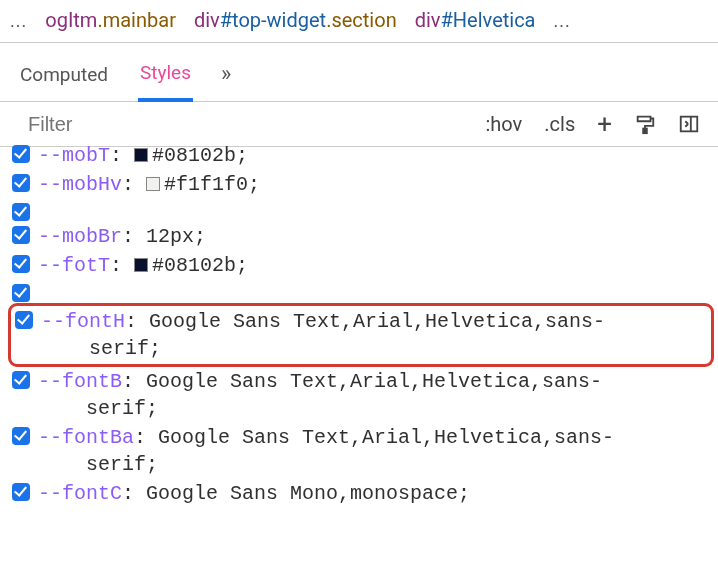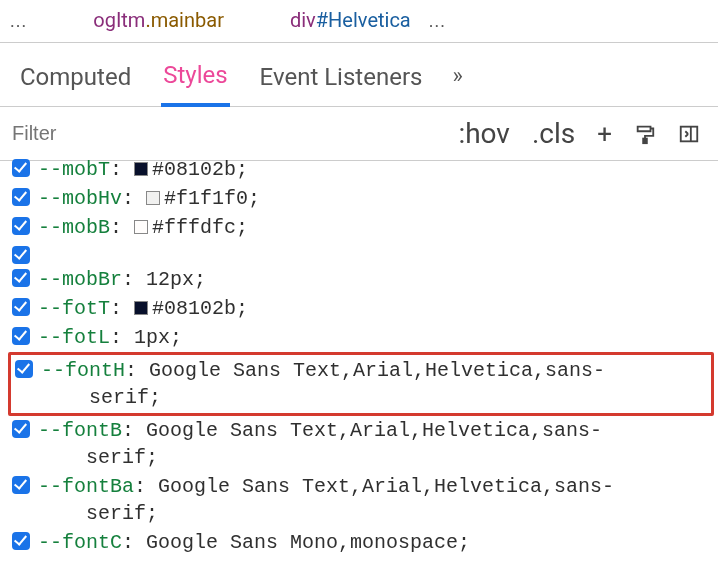--- a/index.html
+++ b/index.html
@@ -15,83 +15,83 @@
     display: flex;
     align-items: center;
     gap: 18px;
     padding: 8px 10px 10px 10px;
     border-bottom: 1px solid #ccc;
     white-space: nowrap;
     overflow: hidden;
   }
   .ellips { color: #555; letter-spacing: 1px; }
   .bc { font-size: 20px; }
-  .bc .tag { color: #8a2e7a; margin-left: 48px; }
+  .bc .tag { color: #8a2e7a; }
   .bc .cls { color: #1a5fa0; text-align: right; }
   .bc .id  { color: #1a5fa0; }
   .bc-brown .cls { color: #8a5a00; }
   .tabs {
     display: flex;
     align-items: center;
     gap: 28px;
     padding: 12px 18px 0 18px;
     border-bottom: 1px solid #ccc;
   }
   .tab {
     padding: 6px 2px 14px 2px;
     color: #555;
-    font-size: 24px;
+    font-size: 19px;
     cursor: pointer;
   }
   .tab.active {
     color: #ec4899;
     border-bottom: 4px solid #1a73e8;
     margin-bottom: -1px;
   }
   .chev { color: #555; font-size: 22px; padding-bottom: 10px; }
   .filterbar {
     display: flex;
     align-items: center;
     border-bottom: 1px solid #ccc;
-    padding: 6px 10px 6px 12px;
+    padding: 6px 10px 6px 28px;
     gap: 6px;
   }
   .filter-input {
     flex: 1;
     border: none;
     outline: none;
     font-size: 20px;
     color: #888;
     background: transparent;
     padding: 4px 0;
   }
   .fb-btn {
     color: #444;
     padding: 4px 8px;
-    font-size: 28px;
+    font-size: 20px;
     cursor: pointer;
     display: flex;
     align-items: center;
   }
   .fb-btn svg { display:block; }
   .styles {
     font-family: "Menlo","Consolas","Courier New",monospace;
     font-size: 20px;
     line-height: 1.35;
     padding: 4px 0 6px 4px;
   }
   .row {
     display: flex;
     align-items: flex-start;
     padding: 1px 6px 1px 4px;
   }
   .row.hl {
     border: 3px solid #d43a2f;
     margin: 0 4px;
-    border-radius: 2px;
+    border-radius: 9px;
     padding: 2px 2px 2px 0;
   }
   .cbwrap {
     width: 26px;
     flex: 0 0 26px;
     display: flex;
     justify-content: center;
     padding-top: 3px;
   }
   .cb {
@@ -108,50 +108,52 @@
     width: 5px; height: 10px;
     border: solid #fff;
     border-width: 0 2.5px 2.5px 0;
     transform: rotate(40deg);
   }
   .decl {
     flex: 1;
     word-break: break-word;
     padding-left: 4px;
   }
-  .decl .name { color: #15803d; }
+  .decl .name { color: #8b5cf6; }
   .decl .sep  { color: #303030; }
   .decl .val  { color: #303030; }
   .swatch {
     display: inline-block;
     width: 14px; height: 14px;
     border: 1px solid #888;
     vertical-align: -1px;
     margin-right: 4px;
   }
   .cont-inline { padding-left: 48px; }
 </style>
 </head>
 <body>
 
 <div class="breadcrumb">
   <span class="ellips">...</span>
   <span class="bc bc-brown">
     <span class="tag">ogItm</span><span class="cls">.mainbar</span>
   </span>
   <span class="bc">
+    <span class="tag">div</span><span class="id">#top-widget</span><span class="cls" style="color:#8a5a00">.section</span>
+  </span>
+  <span class="bc">
     <span class="tag">div</span><span class="id">#Helvetica</span>
   </span>
   <span class="ellips">...</span>
 </div>
 
 <div class="tabs">
   <div class="tab">Computed</div>
   <div class="tab active">Styles</div>
-  <div class="tab">Event Listeners</div>
   <div class="chev">»</div>
 </div>
 
 <div class="filterbar">
   <input class="filter-input" placeholder="Filter" style="">
   <div class="fb-btn">:hov</div>
   <div class="fb-btn">.cls</div>
   <div class="fb-btn" style="font-size:26px;line-height:18px">+</div>
   <div class="fb-btn">
     <svg width="22" height="22" viewBox="0 0 24 24" fill="none" stroke="#444" stroke-width="2">
@@ -183,51 +185,40 @@
         <div class="cb"></div>
       </div>
       <div class="decl">
         <div><span class="name">--mobHv</span><span class="sep">: </span><span class="swatch" style="background: rgb(241, 241, 240);"></span><span class="val">#f1f1f0;</span></div>
       </div>
     </div>
     <div class="row">
       <div class="cbwrap">
         <div class="cb"></div>
       </div>
-      <div class="decl">
-        <div><span class="name">--mobB</span><span class="sep">: </span><span class="swatch" style="background: rgb(255, 253, 252);"></span><span class="val">#fffdfc;</span></div>
-      </div>
-    </div>
-    <div class="row">
-      <div class="cbwrap">
-        <div class="cb"></div>
-      </div>
     </div>
     <div class="row">
       <div class="cbwrap">
         <div class="cb"></div>
       </div>
       <div class="decl">
         <div><span class="name">--mobBr</span><span class="sep">: </span><span class="val">12px;</span></div>
       </div>
     </div>
     <div class="row">
       <div class="cbwrap">
         <div class="cb"></div>
       </div>
       <div class="decl">
         <div><span class="name">--fotT</span><span class="sep">: </span><span class="swatch" style="background: rgb(8, 16, 43);"></span><span class="val">#08102b;</span></div>
       </div>
     </div>
     <div class="row">
       <div class="cbwrap">
         <div class="cb"></div>
-      </div>
-      <div class="decl">
-        <div><span class="name">--fotL</span><span class="sep">: </span><span class="val">1px;</span></div>
       </div>
     </div>
     <div class="row hl">
       <div class="cbwrap">
         <div class="cb"></div>
       </div>
       <div class="decl">
         <div><span class="name">--fontH</span><span class="sep">: </span><span class="val">Google Sans Text,Arial,Helvetica,sans-</span></div>
         <div class="val cont-inline">serif;</div>
       </div>

